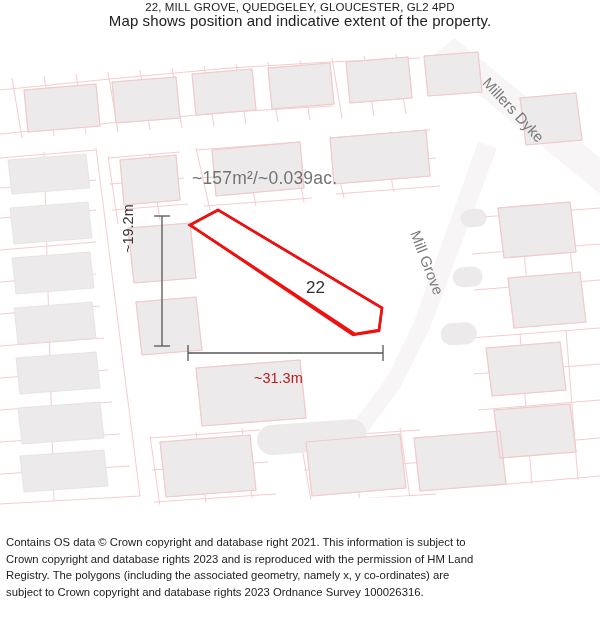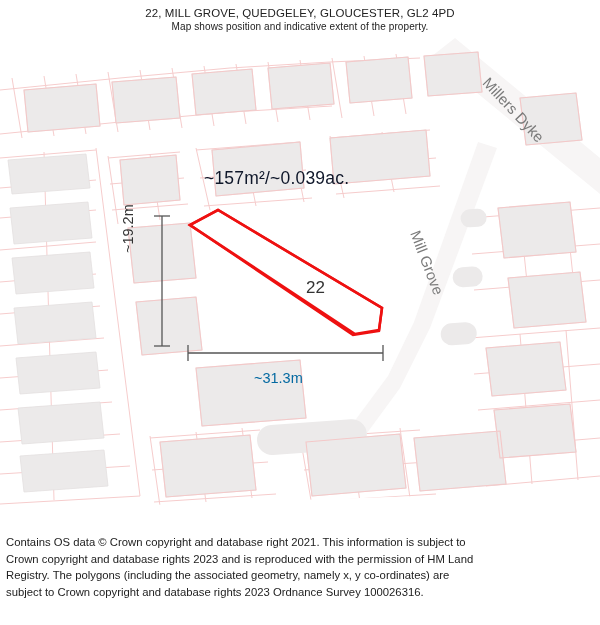--- a/index.html
+++ b/index.html
@@ -25,26 +25,26 @@
     top: 0;
     left: 0;
     width: 600px;
     height: 38px;
     text-align: center;
     background: #ffffff;
   }
   .header .title {
     font-size: 11.5px;
     color: #222222;
-    margin-top: 6px;
+    margin-top: 0;
     line-height: 14px;
     letter-spacing: 0.1px;
   }
   .header .subtitle {
-    font-size: 10px;
+    font-size: 15px;
     color: #222222;
     line-height: 14px;
     letter-spacing: 0.1px;
   }
   .map {
     position: absolute;
     top: 38px;
     left: 0;
     width: 600px;
     height: 489px;
@@ -60,40 +60,40 @@
     left: 0;
     width: 488px;
     padding: 0 6px;
     box-sizing: border-box;
     font-size: 11.3px;
     line-height: 16.5px;
     color: #222222;
   }
   .area-label {
     position: absolute;
-    left: 204px;
+    left: 192px;
     top: 130px;
     font-size: 17.5px;
-    color: #0f172a;
+    color: #737373;
     letter-spacing: 0.2px;
     white-space: nowrap;
   }
   .plot-number {
     position: absolute;
     left: 306px;
     top: 240px;
     font-size: 17px;
     color: #333333;
   }
   .dim-h {
     position: absolute;
     left: 254px;
     top: 332px;
     font-size: 14.5px;
-    color: #0369a1;
+    color: #b91c1c;
     white-space: nowrap;
   }
   .dim-v {
     position: absolute;
     left: 120px;
     top: 215px;
     font-size: 14.5px;
     color: #333333;
     white-space: nowrap;
     transform: rotate(-90deg);

